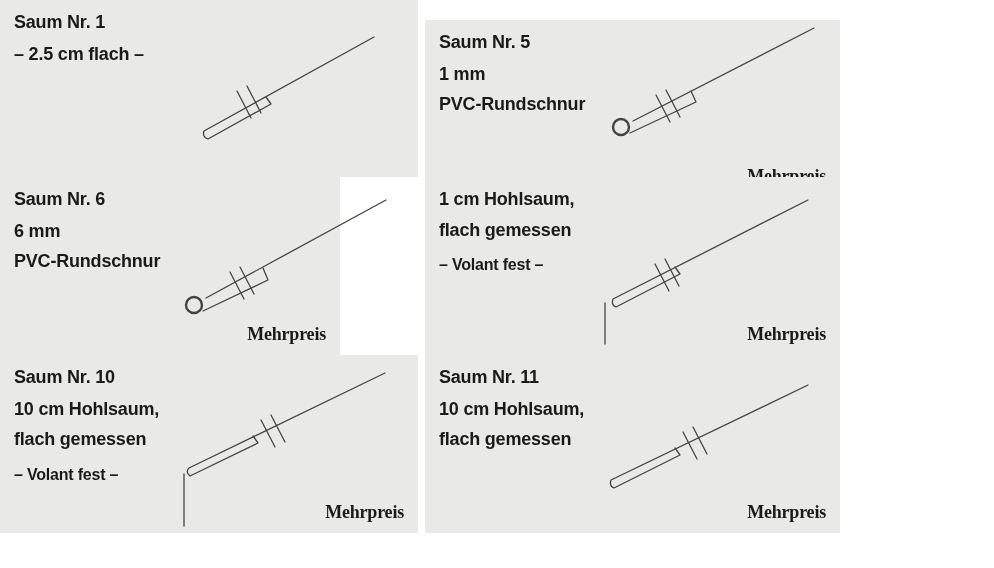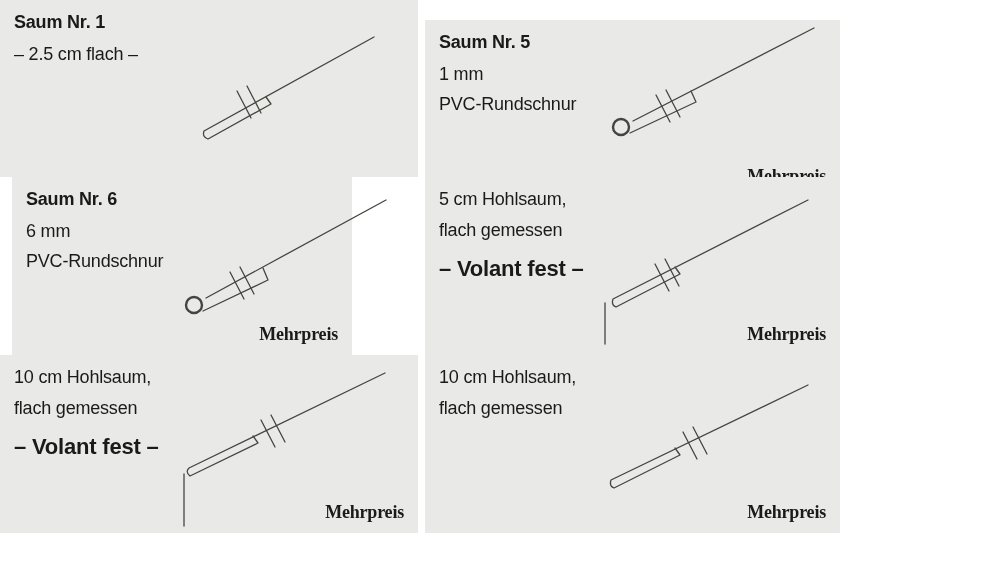--- a/index.html
+++ b/index.html
@@ -30,26 +30,26 @@
     letter-spacing: -0.2px;
   }
   .title {
     font-size: 18px;
     font-weight: 700;
     margin: 0 0 11px 0;
     line-height: 1.15;
   }
   .desc {
     font-size: 18px;
-    font-weight: 400;
+    font-weight: 700;
     margin: 0 0 10px 0;
     line-height: 1.15;
   }
   .volant {
-    font-size: 22px;
+    font-size: 16px;
     font-weight: 700;
     margin: 16px 0 0 0;
     line-height: 1.15;
   }
   .mehrpreis {
     position: absolute;
     right: 14px;
     bottom: 10px;
     font-size: 18px;
     font-weight: 700;
@@ -67,42 +67,44 @@
     <p class="desc">– 2.5 cm flach –</p>
   </section>
 
   <section class="cell" style="left:425px; top:0; width:415px; height:177px;margin-top:20px;">
     <h2 class="title">Saum Nr. 5</h2>
     <p class="desc">1 mm</p>
     <p class="desc">PVC-Rundschnur</p>
     <div class="mehrpreis">Mehrpreis</div>
   </section>
 
-  <section class="cell" style="left:12px; top:177px; width:340px; height:178px;">
+  <section class="cell" style="left:0; top:177px; width:340px; height:178px;">
     <h2 class="title">Saum Nr. 6</h2>
     <p class="desc">6 mm</p>
     <p class="desc">PVC-Rundschnur</p>
     <div class="mehrpreis">Mehrpreis</div>
   </section>
 
   <section class="cell" style="left:425px; top:177px; width:415px; height:178px;">
-    <p class="desc">5 cm Hohlsaum,</p>
+    <p class="desc">1 cm Hohlsaum,</p>
     <p class="desc">flach gemessen</p>
     <p class="volant">– Volant fest –</p>
     <div class="mehrpreis">Mehrpreis</div>
   </section>
 
   <section class="cell" style="left:0; top:355px; width:418px; height:178px;">
+    <h2 class="title">Saum Nr. 10</h2>
     <p class="desc">10 cm Hohlsaum,</p>
     <p class="desc">flach gemessen</p>
     <p class="volant">– Volant fest –</p>
     <div class="mehrpreis">Mehrpreis</div>
   </section>
 
   <section class="cell" style="left:425px; top:355px; width:415px; height:178px;">
+    <h2 class="title">Saum Nr. 11</h2>
     <p class="desc">10 cm Hohlsaum,</p>
     <p class="desc">flach gemessen</p>
     <div class="mehrpreis">Mehrpreis</div>
   </section>
 
   <svg class="drawings" width="994" height="568" viewBox="0 0 994 568" fill="none" stroke="#45453f" stroke-width="1.3" stroke-linecap="round" stroke-linejoin="round">
 
     <g>
       <path d="M374,37 L204,131 Q202,137 208,139 L271,104 L266,97"></path>
       <path d="M237,91 L251,118 M247,86 L261,113"></path>

